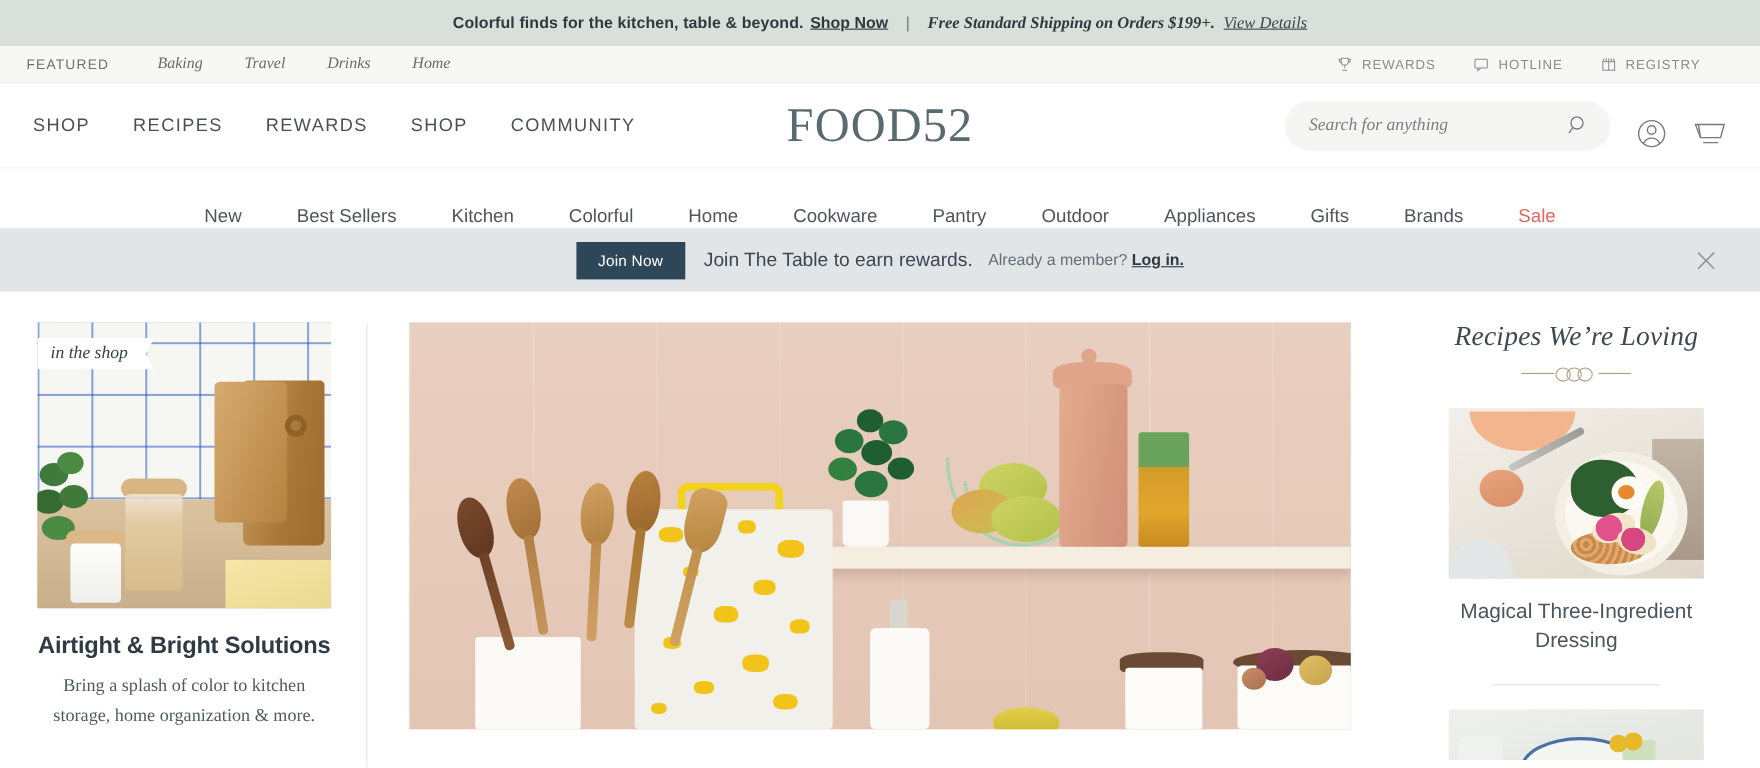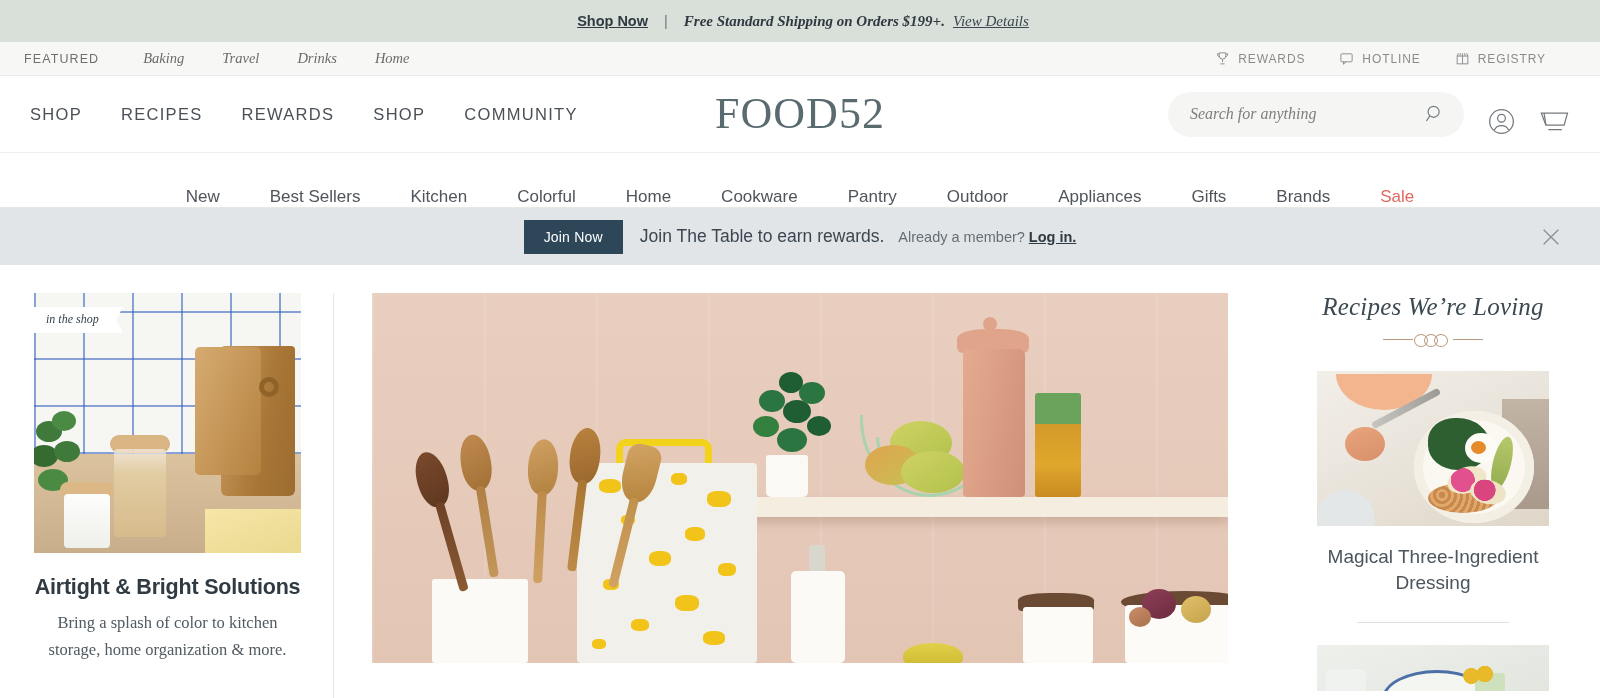--- a/index.html
+++ b/index.html
@@ -192,21 +192,21 @@
   .jar2-lid { position:absolute; left:26px; bottom:calc(2% + 50px); width:54px; height:16px;
     background:#dcb887; border-radius: 8px; }
   .plant { position:absolute; left:-4px; bottom:16%; width:60px; height:100px; }
   .leaf { position:absolute; background:#3f7a3a; border-radius:50%; }
   .napkin { position:absolute; right:0; bottom:0; width:96px; height:44px;
     background: linear-gradient(160deg,#f6e6a8,#ead98f); }
   .shop-badge {
     position: absolute; left: 0; top: 14px;
     background: #fff; padding: 5px 16px 6px 12px;
     font-family: "Liberation Serif", serif;
-    font-style: italic; font-size: 12px; color: #33414a;
+    font-style: italic; font-size: 16px; color: #33414a;
     clip-path: polygon(0 0, 100% 0, 93% 50%, 100% 100%, 0 100%);
     padding-right: 24px;
   }
   .promo-title {
     margin-top: 22px; text-align: center;
     font-size: 21.5px; font-weight: 700; color: #2f3a42; letter-spacing: -.2px;
   }
   .promo-sub {
     margin-top: 10px; text-align: center;
     font-family: "Liberation Serif", serif;
@@ -373,20 +373,21 @@
                 radial-gradient(circle at 70% 40%, #e8b928 0 30%, transparent 32%); }
   .r2-glass { position:absolute; left:4%; top:52%; width:40px; height:40px;
     background: rgba(240,242,238,.9); border-radius: 6px; }
   .r2-vase { position:absolute; left:68%; top:62%; width:30px; height:34px;
     background:#cfe0bd; border-radius: 3px; }
 </style>
 </head>
 <body>
 
 <div class="announce-bar">
+  <span class="ann-text">Colorful finds for the kitchen, table &amp; beyond.</span>
   <span class="ann-link">Shop Now</span>
   <span class="ann-sep">|</span>
   <span class="ann-ship">Free Standard Shipping on Orders $199+.</span>
   <span class="ann-details">View Details</span>
 </div>
 
 <div class="featured-bar">
   <span class="featured-label">FEATURED</span>
   <div class="featured-links">
     <span>Baking</span>

